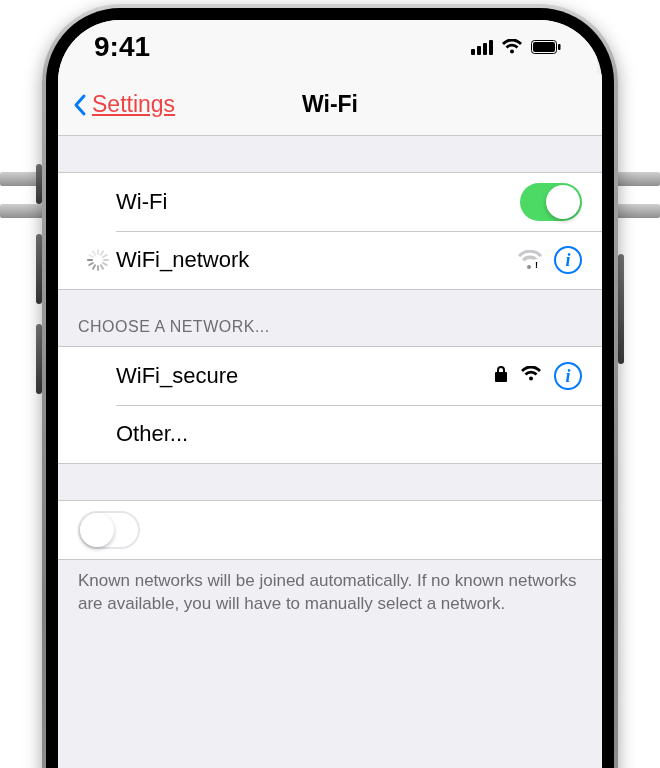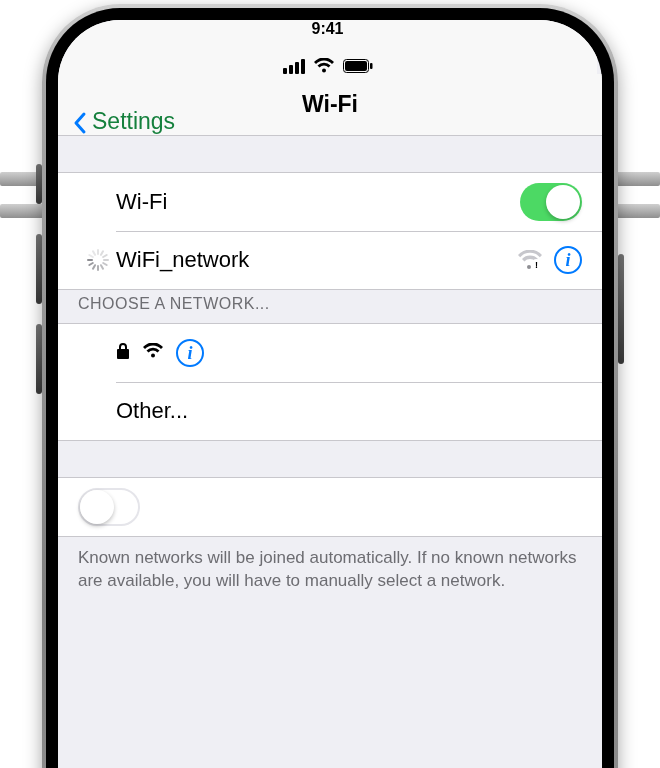--- a/index.html
+++ b/index.html
@@ -108,25 +108,24 @@
 
   
   .statusbar {
     position: absolute;
     top: 0; left: 0; right: 5px;
     height: 54px;
     display: flex;
     justify-content: space-between;
     align-items: center;
     padding: 0 36px;
-    font-size: 16px;
+    font-size: 28px;
     font-weight: 600;
     color: #000;
     background: #f8f8f8;
-    flex-direction: column;
   }
   .sb-right { display: flex; align-items: center; gap: 8px; }
   .cell-bars { display: flex; align-items: flex-end; gap: 2px; }
   .cell-bars span { width: 4px; background: #000; border-radius: 1px; }
   .cell-bars span:nth-child(1){height:6px}
   .cell-bars span:nth-child(2){height:9px}
   .cell-bars span:nth-child(3){height:12px}
   .cell-bars span:nth-child(4){height:15px}
   .wifi-icon svg, .battery svg { display:block; }
 
@@ -144,24 +143,25 @@
   .navbar .title {
     font-size: 23px;
     font-weight: 600;
     color: #000;
   }
   .back {
     position: absolute;
     left: 14px;
     top: 0; bottom: 0;
     display: flex;
-    align-items: flex-end;
+    align-items: center;
     gap: 4px;
-    color: #15803d;
+    color: #ef4444;
     font-size: 23px;
+    text-decoration: underline;
   }
   .back svg { display:block; }
 
   
   .content {
     position: absolute;
     top: 116px; left: 0; right: 0; bottom: 0;
     background: #efeff4;
     overflow: hidden;
   }
@@ -182,21 +182,21 @@
     height:1px;
     background:#c8c7cc;
   }
   .row .lead { width: 38px; display:flex; align-items:center; justify-content:center; }
   .row .label { font-size: 22px; color:#000; flex:1; }
   .row .sub { font-size: 16px; color:#ff9500; margin-top:2px; }
   .row .stack { display:flex; flex-direction:row; justify-content:center; padding:8px 0; flex:1; }
   .row .trail { display:flex; align-items:center; gap:12px; }
 
   .section-header {
-    padding: 5px 20px 10px 20px;
+    padding: 28px 20px 10px 20px;
     font-size: 16px;
     letter-spacing: 0.5px;
     color: #6d6d72;
     text-transform: uppercase;
   }
   .section-footer {
     padding: 10px 20px 22px 20px;
     font-size: 17px;
     line-height: 1.35;
     color: #6d6d72;
@@ -349,20 +349,21 @@
                 <span class="info">i</span>
               </div>
             </div>
           </div>
 
           <div class="section-header">Choose a Network...</div>
 
           <div class="group">
             <div class="row">
               <span class="lead"></span>
+              <span class="label">WiFi_secure</span>
               <div class="trail">
                 <span class="lock">
                   <svg width="14" height="18" viewBox="0 0 14 18">
                         <path fill="#000" d="M11 7V5a4 4 0 10-8 0v2H2a1 1 0 00-1 1v8a1 1 0 001 1h10a1 1 0 001-1V8a1 1 0 00-1-1h-1zM5 5a2 2 0 114 0v2H5V5z"></path>
                       </svg>
                 </span>
                 <span>
                   <svg width="22" height="16" viewBox="0 0 22 16">
                         <path fill="#000" d="M11 14.5a2 2 0 100-4 2 2 0 000 4zM4.5 7.5a9 9 0 0113 0l-2 2a6.2 6.2 0 00-9 0l-2-2zM1 4a13.5 13.5 0 0120 0l-2 2a10.7 10.7 0 00-16 0L1 4z"></path>
                       </svg>

